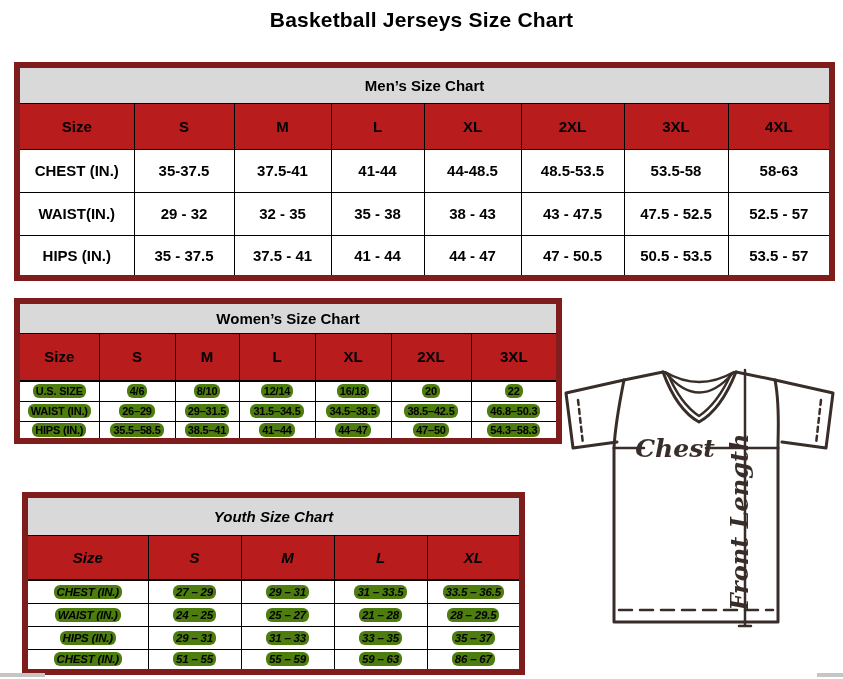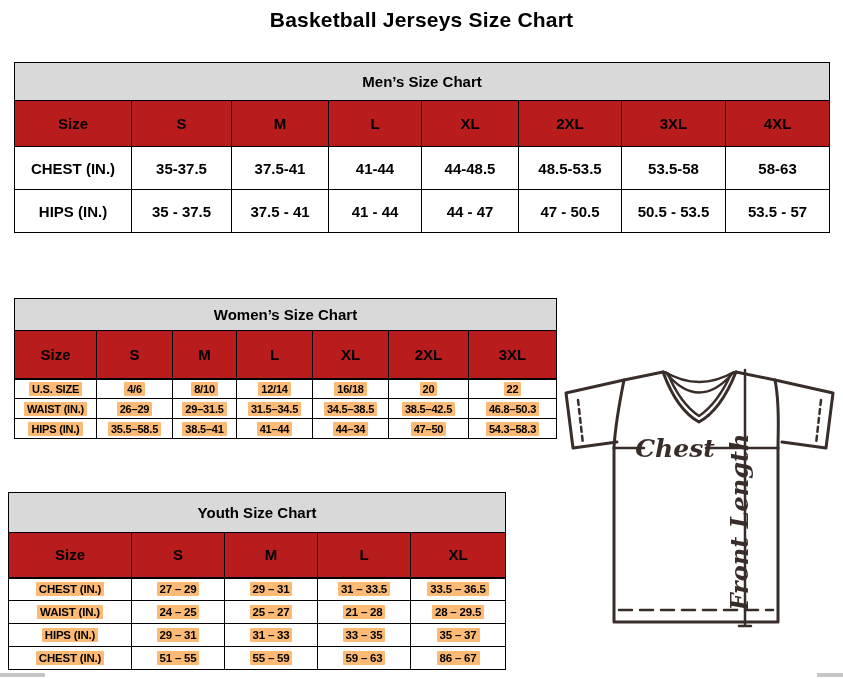--- a/index.html
+++ b/index.html
@@ -1,49 +1,49 @@
 <!DOCTYPE html>
 <html><head>
 <meta charset="utf-8">
 <style>
   html,body{margin:0;padding:0;background:#fff;}
   body{width:843px;height:679px;position:relative;overflow:hidden;
        font-family:"Liberation Sans",sans-serif;color:#000;}
   .page-title{position:absolute;top:8px;left:0;width:843px;text-align:center;
        font-size:21px;font-weight:bold;letter-spacing:.2px;}
   .tblwrap{position:absolute;}
-  table{border-collapse:collapse;table-layout:fixed;border:1px solid #7f1d1d;}
+  table{border-collapse:collapse;table-layout:fixed;border:6px solid #7f1d1d;}
   th,td{border:1px solid #000;text-align:center;vertical-align:middle;
         padding:0;overflow:hidden;white-space:nowrap;}
   tr.band th{background:#d9d9d9;font-size:15px;font-weight:bold;border-bottom:1px solid #000;}
   tr.cols th{font-size:15px;font-weight:bold;background:#b91c1c;}
   
   .men{left:14px;top:62px;}
   .men table{width:815px;}
   .men tr.band{height:38px;}
   .men tr.cols{height:46px;}
   .men tr.data{height:43px;}
   .men tr.data td{font-size:15px;font-weight:bold;}
   
   .women{left:14px;top:298px;}
   .women table{width:542px;}
   .women tr.band{height:32px;}
   .women tr.cols{height:48px;}
   .women tr.cols th{border-bottom:2px solid #000;}
   .women tr.data{height:20px;}
   .women tr.data td{font-size:11px;font-weight:bold;letter-spacing:-.2px;}
   
-  .youth{left:8px;top:492px;}
+  .youth{left:22px;top:492px;font-style:italic;}
   .youth table{width:497px;}
   .youth tr.band{height:40px;}
   .youth tr.cols{height:45px;}
   .youth tr.cols th{border-bottom:2px solid #000;}
   .youth tr.data{height:23px;}
   .youth tr.data td{font-size:11.5px;font-weight:bold;letter-spacing:-.2px;}
-  .hl{background:#fdba74;padding:1px 3px;border-radius:1px;}
+  .hl{background:#4d7c0f;padding:1px 3px;border-radius:6px;}
   
   .jersey{position:absolute;left:556px;top:360px;width:287px;height:305px;}
   .jersey text{font-family:"DejaVu Serif","Liberation Serif",serif;
        font-style:italic;font-weight:bold;fill:#382d28;}
   
   .sb{position:absolute;height:4px;background:#c6c6c6;}
   .sb.left{left:0;top:673px;width:45px;}
   .sb.right{left:817px;top:673px;width:26px;}
 </style>
 </head>
@@ -79,20 +79,30 @@
   </tr>
   <tr class="data">
     <td>CHEST (IN.)</td>
     <td>35-37.5</td>
     <td>37.5-41</td>
     <td>41-44</td>
     <td>44-48.5</td>
     <td>48.5-53.5</td>
     <td>53.5-58</td>
     <td>58-63</td>
+  </tr>
+  <tr class="data">
+    <td>WAIST(IN.)</td>
+    <td>29 - 32</td>
+    <td>32 - 35</td>
+    <td>35 - 38</td>
+    <td>38 - 43</td>
+    <td>43 - 47.5</td>
+    <td>47.5 - 52.5</td>
+    <td>52.5 - 57</td>
   </tr>
   <tr class="data">
     <td>HIPS (IN.)</td>
     <td>35 - 37.5</td>
     <td>37.5 - 41</td>
     <td>41 - 44</td>
     <td>44 - 47</td>
     <td>47 - 50.5</td>
     <td>50.5 - 53.5</td>
     <td>53.5 - 57</td>
@@ -141,21 +151,21 @@
     <td><span class="hl">31.5–34.5</span></td>
     <td><span class="hl">34.5–38.5</span></td>
     <td><span class="hl">38.5–42.5</span></td>
     <td><span class="hl">46.8–50.3</span></td>
   </tr>
   <tr class="data">
     <td><span class="hl">HIPS (IN.)</span></td>
     <td><span class="hl">35.5–58.5</span></td>
     <td><span class="hl">38.5–41</span></td>
     <td><span class="hl">41–44</span></td>
-    <td><span class="hl">44–34</span></td>
+    <td><span class="hl">44–47</span></td>
     <td><span class="hl">47–50</span></td>
     <td><span class="hl">54.3–58.3</span></td>
   </tr>
 </tbody>
     </table>
 </div>
 
 <div class="tblwrap youth">
 <table>
   <colgroup>

